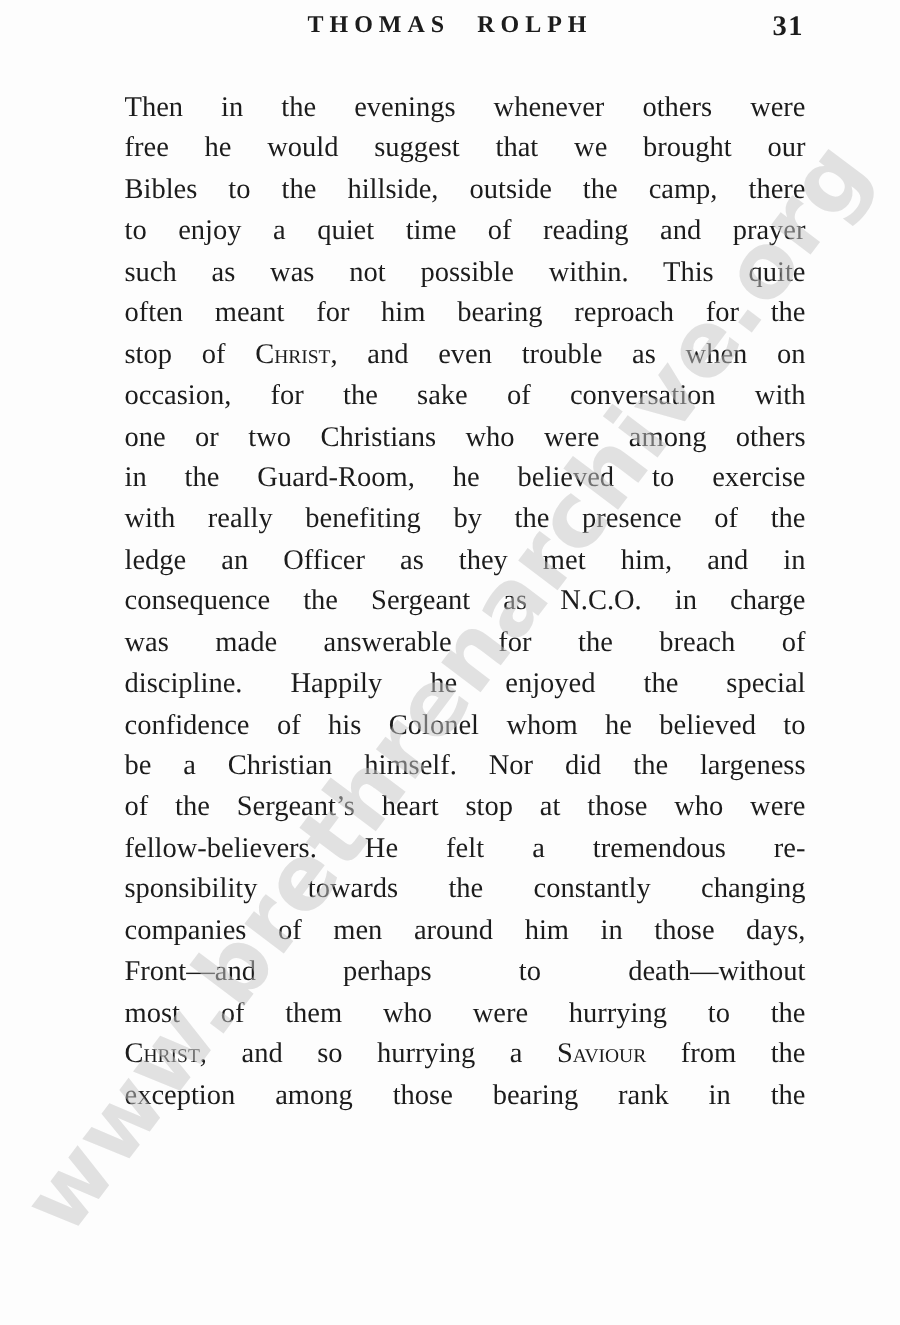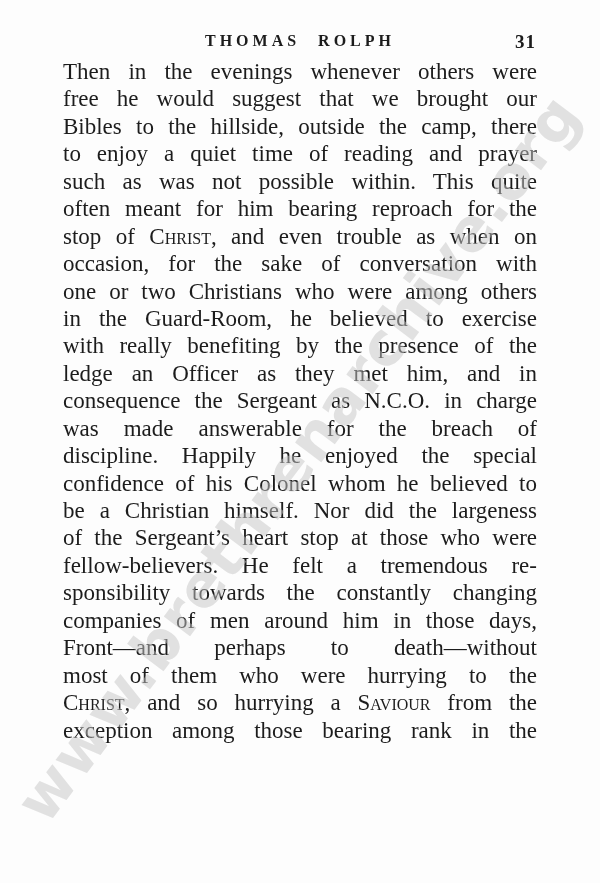--- a/index.html
+++ b/index.html
@@ -10,21 +10,21 @@
   }
   .page {
     position: relative;
     width: 600px; height: 883px;
     background: #fdfdfd;
     overflow: hidden;
     color: #1c1c1c;
   }
   .running-header {
     position: absolute;
-    top: 32px; left: 0; right: 0;
+    top: 8px; left: 0; right: 0;
     height: 22px;
   }
   .header-title {
     position: absolute;
     left: 0; right: 0;
     text-align: center;
     font-size: 16px;
     font-weight: bold;
     letter-spacing: 4px;
     word-spacing: 10px;
@@ -40,24 +40,25 @@
     margin-left: 44px;
   }
   .body-text {
     position: absolute;
     top: 58px; left: 63px;
     width: 474px;
   }
   .line {
     height: 27.45px;
     line-height: 27.45px;
-    font-size: 23px;
+    font-size: 19px;
     white-space: nowrap;
     text-align: justify;
     text-align-last: justify;
+    margin-left: 20px;
     -moz-text-align-last: justify;
   }
   
   .line::after { content: ""; display: inline-block; width: 100%; }
   .line { white-space: normal; }
   .sc { font-variant: small-caps; }
   .watermark {
     position: absolute;
     top: 458px; left: 298px;
     transform: translate(-50%, -50%) rotate(-53deg);

